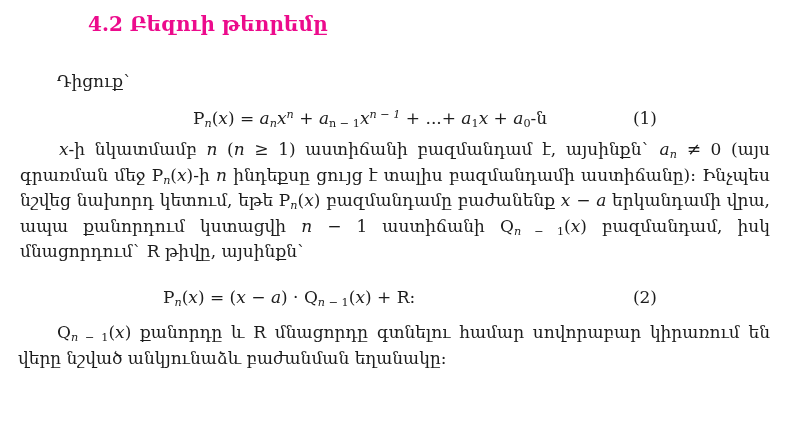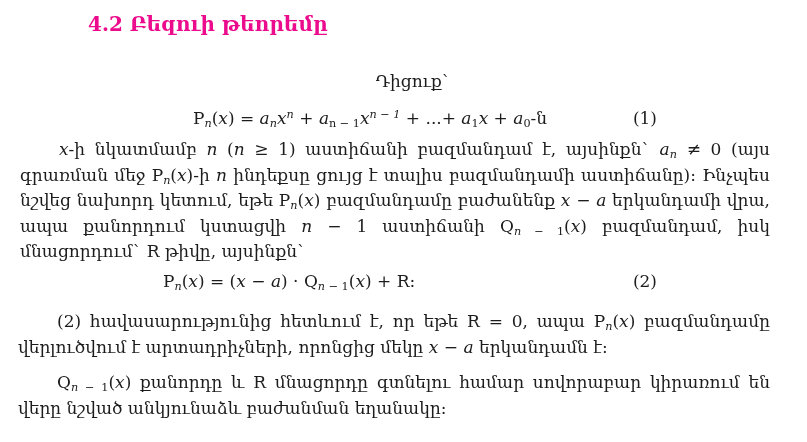--- a/index.html
+++ b/index.html
@@ -17,39 +17,38 @@
     font-size: 20px;
     line-height: 24px;
     font-weight: bold;
     color: #ec0b8c;
     font-family: "DejaVu Serif", "DejaVu Sans", serif;
   }
   p, .eq-row { font-size: 17px; line-height: 25.5px; }
   .suppose {
     margin: 33px 18px 0 18px;
     text-indent: 39px;
-    text-align: center;
   }
   .body-para {
     margin: 0 17px 0 18px;
     text-align: justify;
     text-indent: 39px;
   }
   .para2 { margin-top: 6px; margin-left: 20px; }
   .para3 { margin-top: 15px; }
   .para4 { margin-top: 10px; }
   .eq-row {
     display: flex;
     justify-content: space-between;
     align-items: flex-start;
     margin-left: 18px;
     margin-right: 130px;
   }
   .eq1 { margin-top: 11px; padding-left: 175px; }
-  .eq2 { margin-top: 4px; padding-left: 145px; }
+  .eq2 { margin-top: 20px; padding-left: 145px; }
   .eq-num { color: #1c1c1c; }
   .seg-i { font-style: italic; }
   .seg-sub { font-size: 66%; position: relative; top: 0.28em; line-height: 0; }
   .seg-sup { font-size: 66%; position: relative; top: -0.5em; line-height: 0; }
 </style>
 </head>
 <body>
 
 <div class="page">
 
@@ -62,17 +61,16 @@
     <span class="eq-num">(1)</span>
   </div>
 
   <p class="body-para para2"><span class="seg-i">x</span><span>-ի նկատմամբ </span><span class="seg-i">n</span><span> (</span><span class="seg-i">n</span><span> ≥ 1) աստիճանի բազմանդամ է, այսինքն` </span><span class="seg-i">a</span><span class="seg-i seg-sub">n</span><span> ≠ 0 (այս գրառման մեջ P</span><span class="seg-i seg-sub">n</span><span>(</span><span class="seg-i">x</span><span>)-ի </span><span class="seg-i">n</span><span> ինդեքսը ցույց է տալիս բազմանդամի աստիճանը): Ինչպես նշվեց նախորդ կետում, եթե P</span><span class="seg-i seg-sub">n</span><span>(</span><span class="seg-i">x</span><span>) բազմանդամը բաժանենք </span><span class="seg-i">x</span><span> − </span><span class="seg-i">a</span><span> երկանդամի վրա, ապա քանորդում կստացվի </span><span class="seg-i">n</span><span> − 1 աստիճանի Q</span><span class="seg-i seg-sub">n</span><span class="seg-sub"> − 1</span><span>(</span><span class="seg-i">x</span><span>) բազմանդամ, իսկ մնացորդում` R թիվը, այսինքն`</span></p>
 
   <div class="eq-row eq2">
     <span class="eq"><span>P</span><span class="seg-i seg-sub">n</span><span>(</span><span class="seg-i">x</span><span>) = (</span><span class="seg-i">x</span><span> − </span><span class="seg-i">a</span><span>) · Q</span><span class="seg-i seg-sub">n</span><span class="seg-sub"> − 1</span><span>(</span><span class="seg-i">x</span><span>) + R:</span></span>
     <span class="eq-num">(2)</span>
   </div>
 
-  <p class="body-para para3"><span>(2) հավասարությունից հետևում է, որ եթե R = 0, ապա P</span><span class="seg-i seg-sub">n</span><span>(</span><span class="seg-i">x</span><span>) բազմանդամը վերլուծվում է արտադրիչների, որոնցից մեկը </span><span class="seg-i">x</span><span> − </span><span class="seg-i">a</span><span> երկանդամն է:</span></p>
 
   <p class="body-para para4"><span>Q</span><span class="seg-i seg-sub">n</span><span class="seg-sub"> − 1</span><span>(</span><span class="seg-i">x</span><span>) քանորդը և R մնացորդը գտնելու համար սովորաբար կիրառում են վերը նշված անկյունաձև բաժանման եղանակը:</span></p>
 
 </div>
 
 </body></html>

